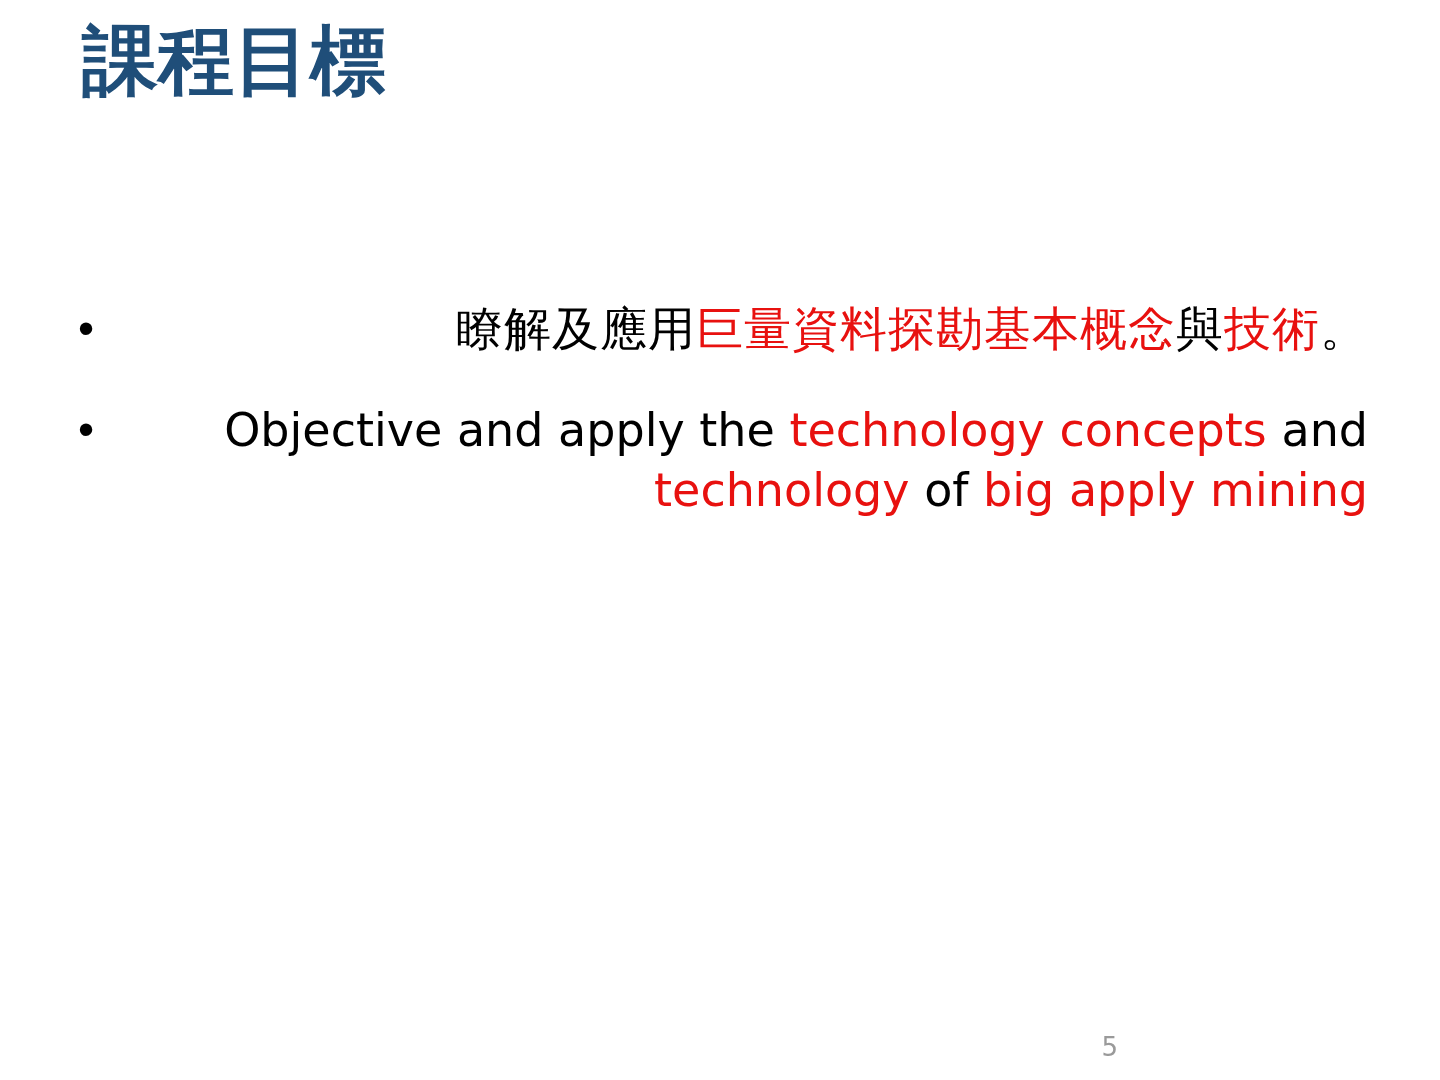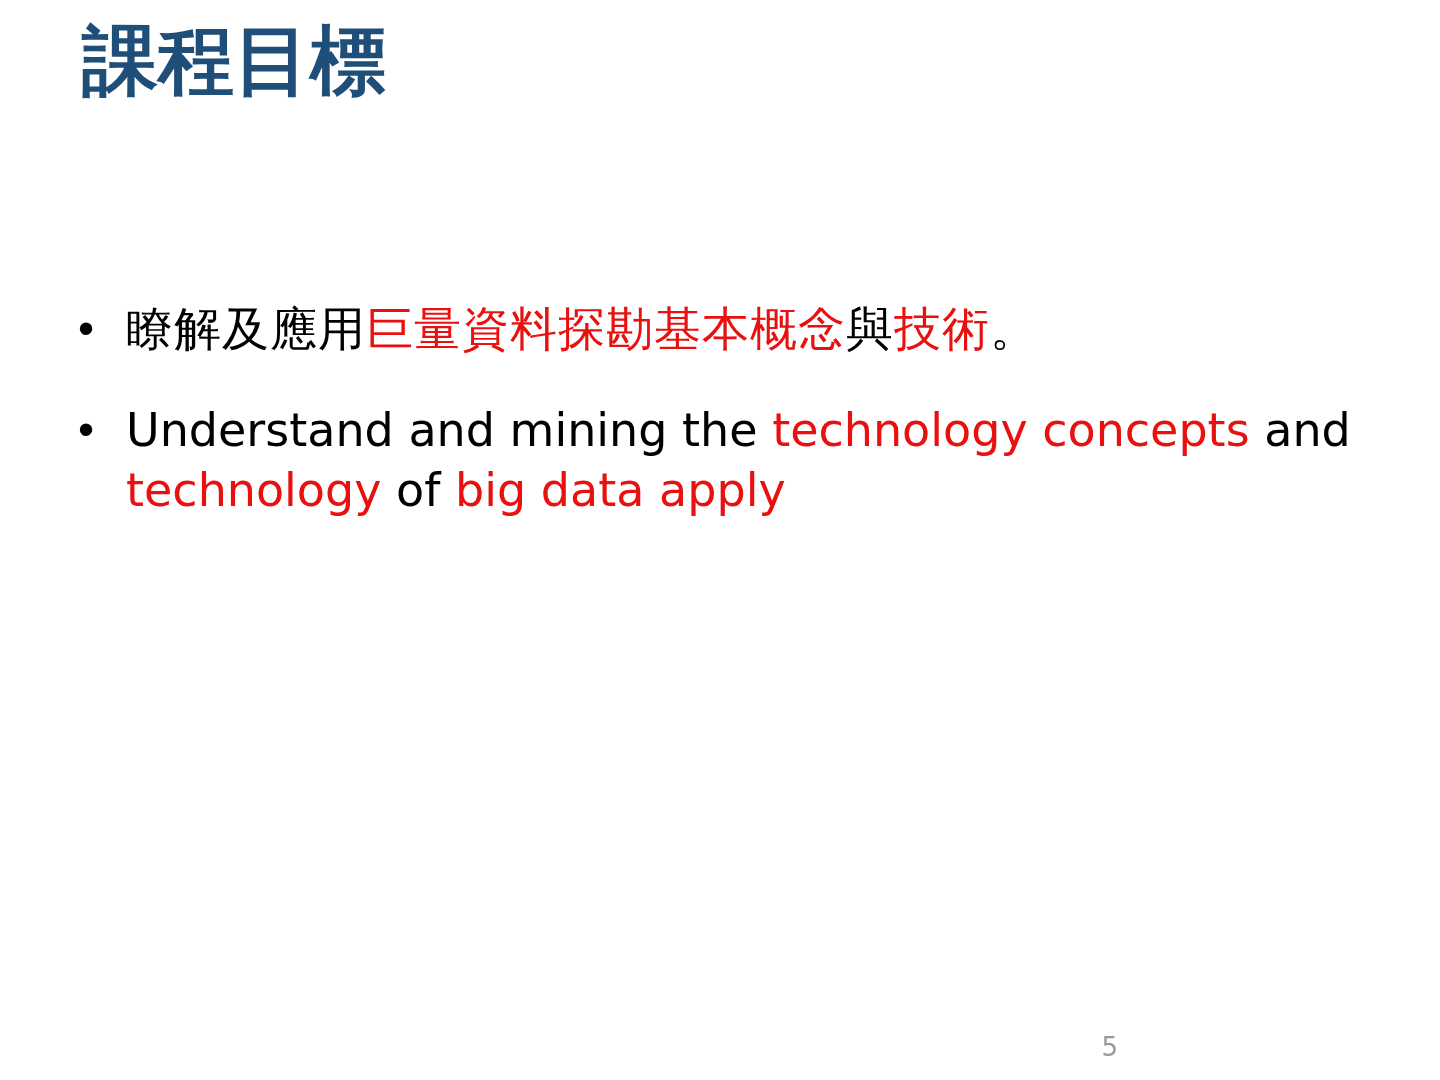--- a/index.html
+++ b/index.html
@@ -54,20 +54,21 @@
     line-height: 1.22;
     color: #000000;
     text-align: left;
   }
   .bullet-text {
     flex: 1 1 auto;
     font-size: 46px;
     line-height: 1.22;
     color: #000000;
     word-break: break-word;
+    text-align: right;
   }
   .bullet-text.cjk {
     font-family: "DejaVu Sans", "Liberation Sans", sans-serif;
     font-size: 47px;
     letter-spacing: 1px;
   }
   .bullet-text.latin {
     font-family: "DejaVu Sans", "Liberation Sans", sans-serif;
     font-size: 46px;
     line-height: 1.3;
@@ -101,21 +102,21 @@
     <div class="bullet-item">
       <span class="bullet-mark">•</span>
       <span class="bullet-text cjk">
         <span class="black">瞭解及應用</span><span class="red">巨量資料探勘基本概念</span><span class="black">與</span><span class="red">技術</span><span class="black">。</span>
       </span>
     </div>
 
     <div class="bullet-item">
       <span class="bullet-mark">•</span>
       <span class="bullet-text latin">
-        <span class="black">Understand and mining the </span><span class="red">technology concepts</span><span class="black"> and </span><span class="red">technology</span><span class="black"> of </span><span class="red">big data apply</span>
+        <span class="black">Objective and apply the </span><span class="red">technology concepts</span><span class="black"> and </span><span class="red">technology</span><span class="black"> of </span><span class="red">big apply mining</span>
       </span>
     </div>
 
   </div>
 
   <div class="page-number">5</div>
 
 </div>
 
 </body></html>

